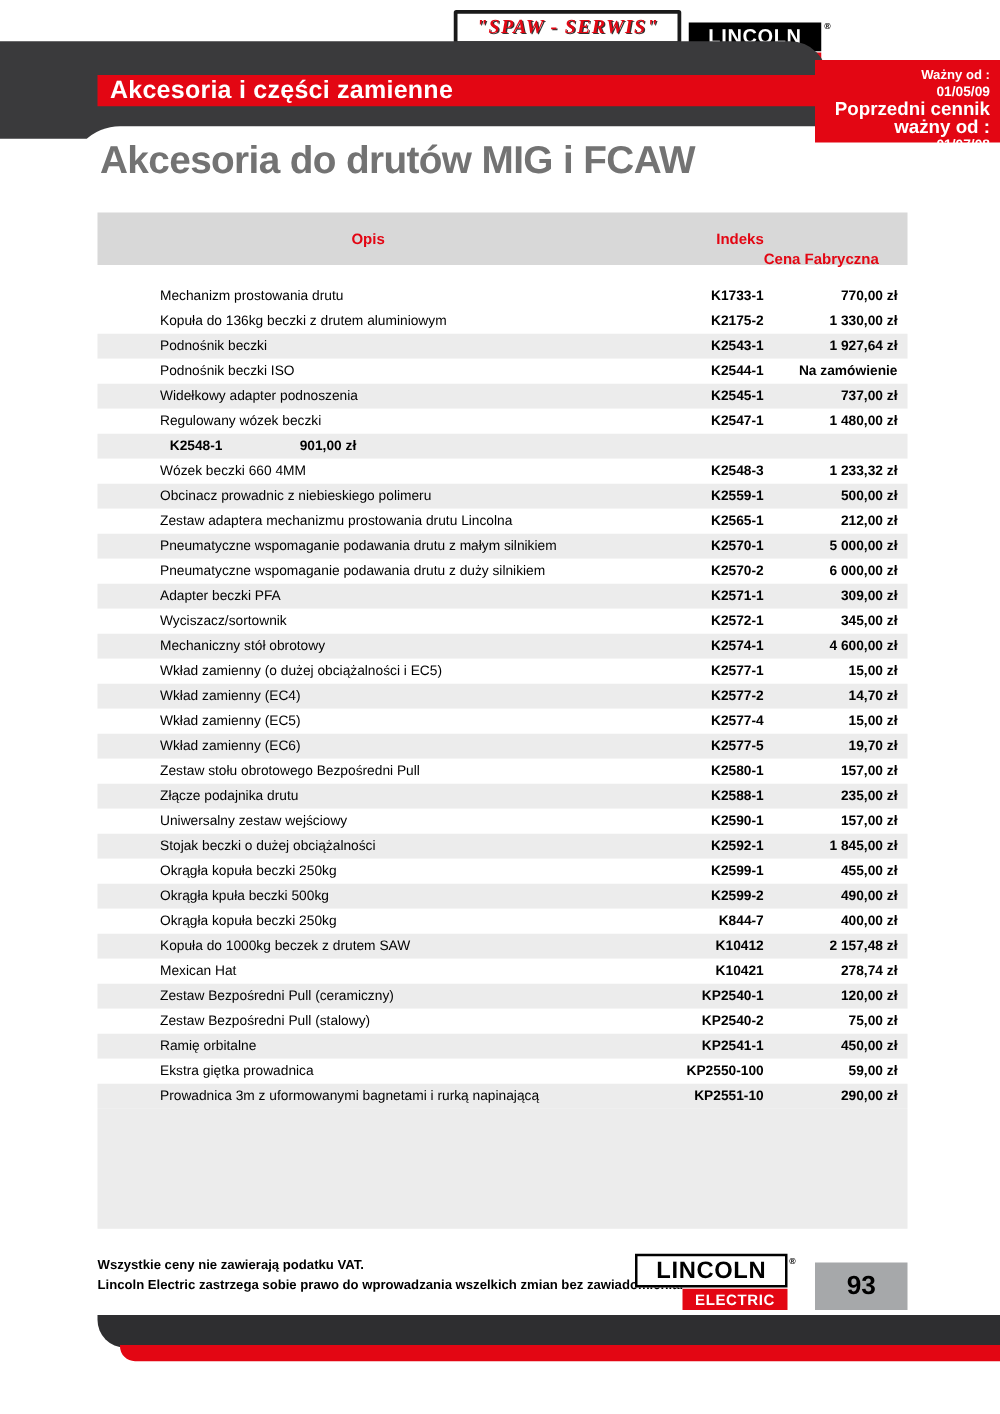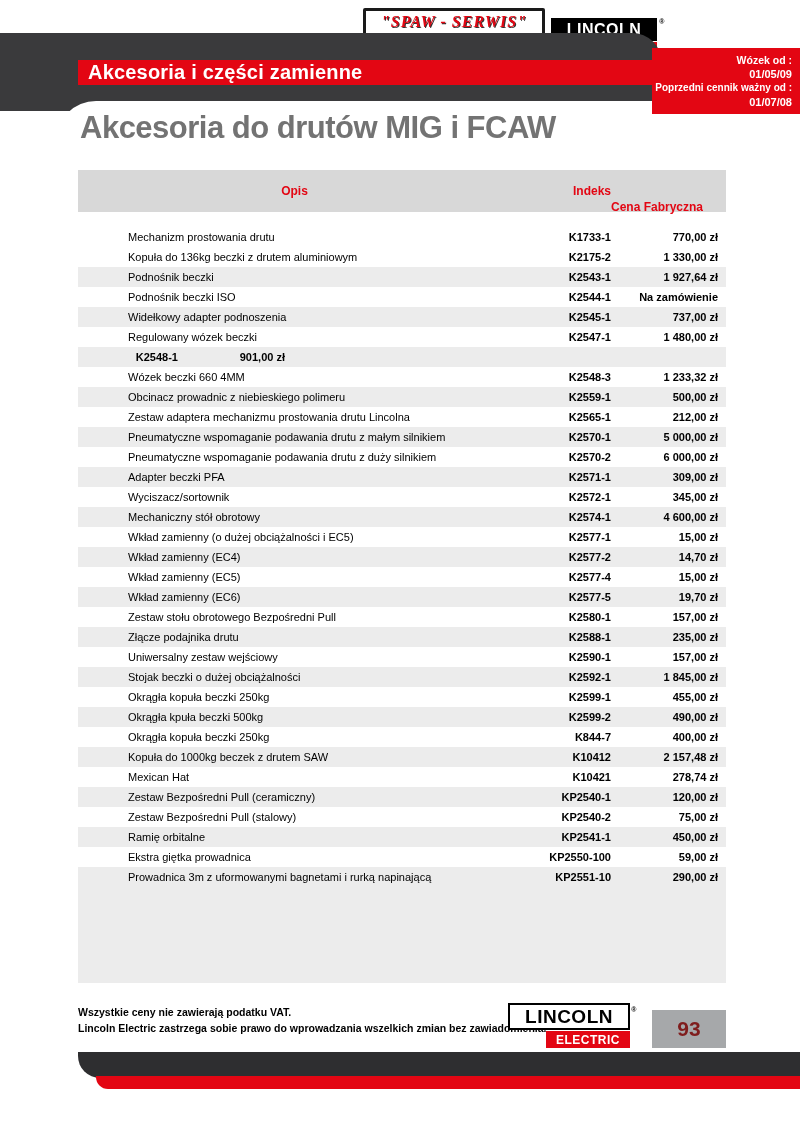--- a/index.html
+++ b/index.html
@@ -52,21 +52,21 @@
     left:78px; top:60px; width:580px; height:25px; background:var(--red);
     display:flex; align-items:center; padding-left:10px; z-index:3;
   }
   .red-title-bar span { color:#fff; font-weight:bold; font-size:20px; letter-spacing:0.2px; }
   .validity-box {
     left:652px; top:48px; width:148px; height:66px; background:var(--red);
     color:#fff; text-align:right; padding:5px 8px 0 2px; z-index:4; line-height:14px;
   }
   .validity-box .v-label1 { font-size:10.5px; font-weight:bold; }
   .validity-box .v-date   { font-size:11px;  font-weight:bold; }
-  .validity-box .v-label2 { font-size:10px; font-weight:bold; }
+  .validity-box .v-label2 { font-size:15px; font-weight:bold; }
   .white-panel {
     left:56px; top:101px; width:744px; height:74px; background:#fff;
     border-top-left-radius:40px; z-index:2;
   }
   .page-title {
     left:80px; top:110px; z-index:3; font-size:31px; font-weight:bold;
     color:#737373; letter-spacing:-0.5px; white-space:nowrap;
   }
 
   
@@ -89,21 +89,21 @@
   .footer-notes { left:78px; top:1004px; font-size:10.5px; font-weight:bold; color:#000; line-height:16px; z-index:2; }
   .lincoln-footer-logo { left:508px; top:1003px; z-index:2; }
   .lincoln-footer-logo .ln-top {
     width:122px; height:27px; background:#fff; border:2px solid #000; color:#000;
     font-weight:bold; font-size:19px; letter-spacing:0.5px;
   }
   .lincoln-footer-logo .ln-reg { right:-9px; top:1px; color:#000; }
   .lincoln-footer-logo .ln-bottom { width:84px; height:17px; font-size:12px; margin-top:1px; letter-spacing:0.5px; }
   .page-num {
     left:652px; top:1010px; width:74px; height:38px; background:var(--page-box);
-    color:#7f1d1d; font-size:21px; font-weight:bold;
+    color:#000000; font-size:21px; font-weight:bold;
     display:flex; align-items:center; justify-content:center; z-index:2;
   }
   .bottom-black {
     left:78px; top:1052px; width:722px; height:26px; background:#2e2e30;
     border-bottom-left-radius:22px; z-index:1;
   }
   .bottom-red {
     left:96px; top:1076px; width:704px; height:13px; background:var(--red);
     border-bottom-left-radius:12px; z-index:2;
   }
@@ -123,21 +123,21 @@
   </div>
   <div class="ln-bottom">ELECTRIC</div>
 </div>
 
 <div class="abs top-dark-band"></div>
 <div class="abs white-panel"></div>
 <div class="abs red-title-bar">
   <span>Akcesoria i części zamienne</span>
 </div>
 <div class="abs validity-box">
-  <div class="v-label1">Wózek od :</div>
+  <div class="v-label1">Ważny od :</div>
   <div class="v-date">01/05/09</div>
   <div class="v-label2">Poprzedni cennik ważny od :</div>
   <div class="v-date">01/07/08</div>
 </div>
 <div class="abs page-title">Akcesoria do drutów MIG i FCAW</div>
 
 <div class="abs table-wrap">
   <div class="thead">
     <div class="col-opis">Opis</div>
     <div class="col-indeks">Indeks</div>

